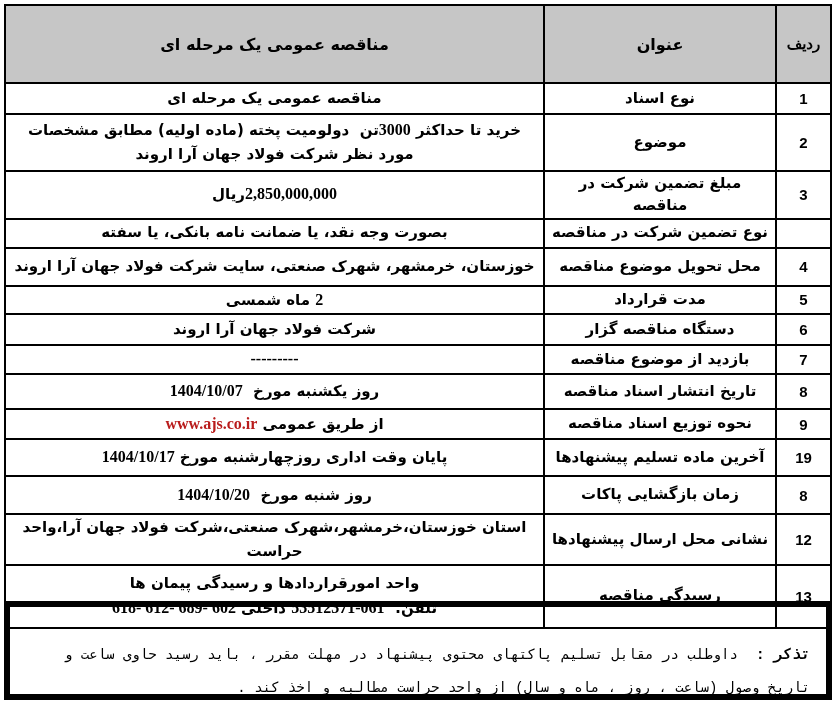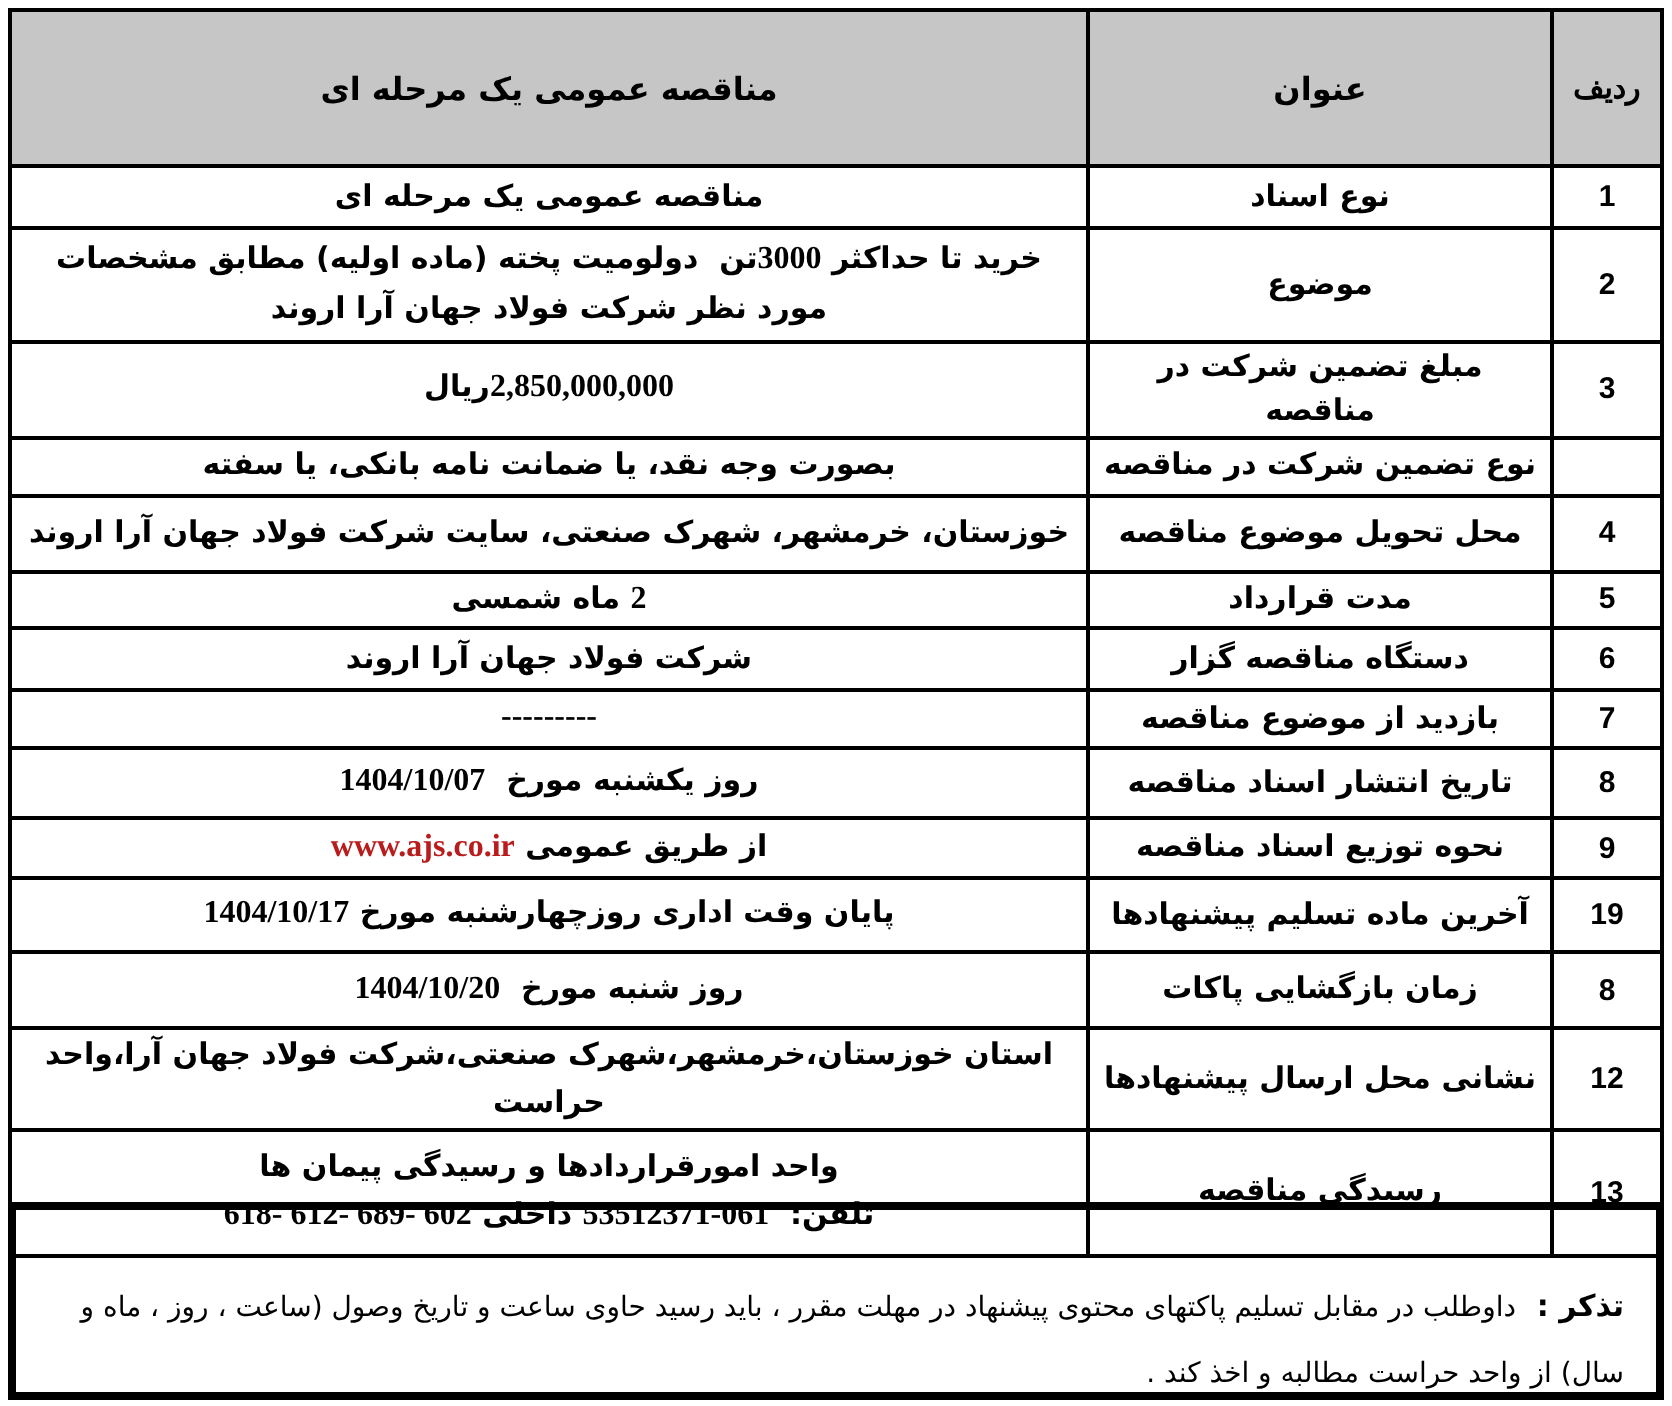--- a/index.html
+++ b/index.html
@@ -35,27 +35,28 @@
   .no-cell { font-family: Liberation Sans, sans-serif; font-size: 15px; }
   .title-cell { font-size: 15px; line-height: 1.45; }
   .value-cell { font-size: 15px; line-height: 1.55; }
   .fa   { font-family: "DejaVu Sans", sans-serif; font-weight: bold; }
   .num  { font-family: Liberation Serif, serif; font-weight: bold; font-size: 16px; }
   .url  { font-family: "Liberation Serif", serif; font-weight: bold; font-size: 16px; color: #b91c1c; }
   .vline { display: block; }
   .note {
     position: absolute;
     top: 601px; right: 4px; left: 4px; height: 99px;
-    border: 4px solid #000000;
+    border: 6px solid #000000;
     padding: 32px 16px 0 16px;
     font-size: 14px;
     font-weight: normal;
     line-height: 33px;
     text-align: right;
     direction: rtl;
+    font-family: Liberation Mono, monospace;
   }
   .note-label { font-weight: bold; font-size: 15px; }
 </style>
 </head>
 <body>
 
 <div class="table-wrap">
   <table>
     <colgroup>
       <col style="width:55px">

